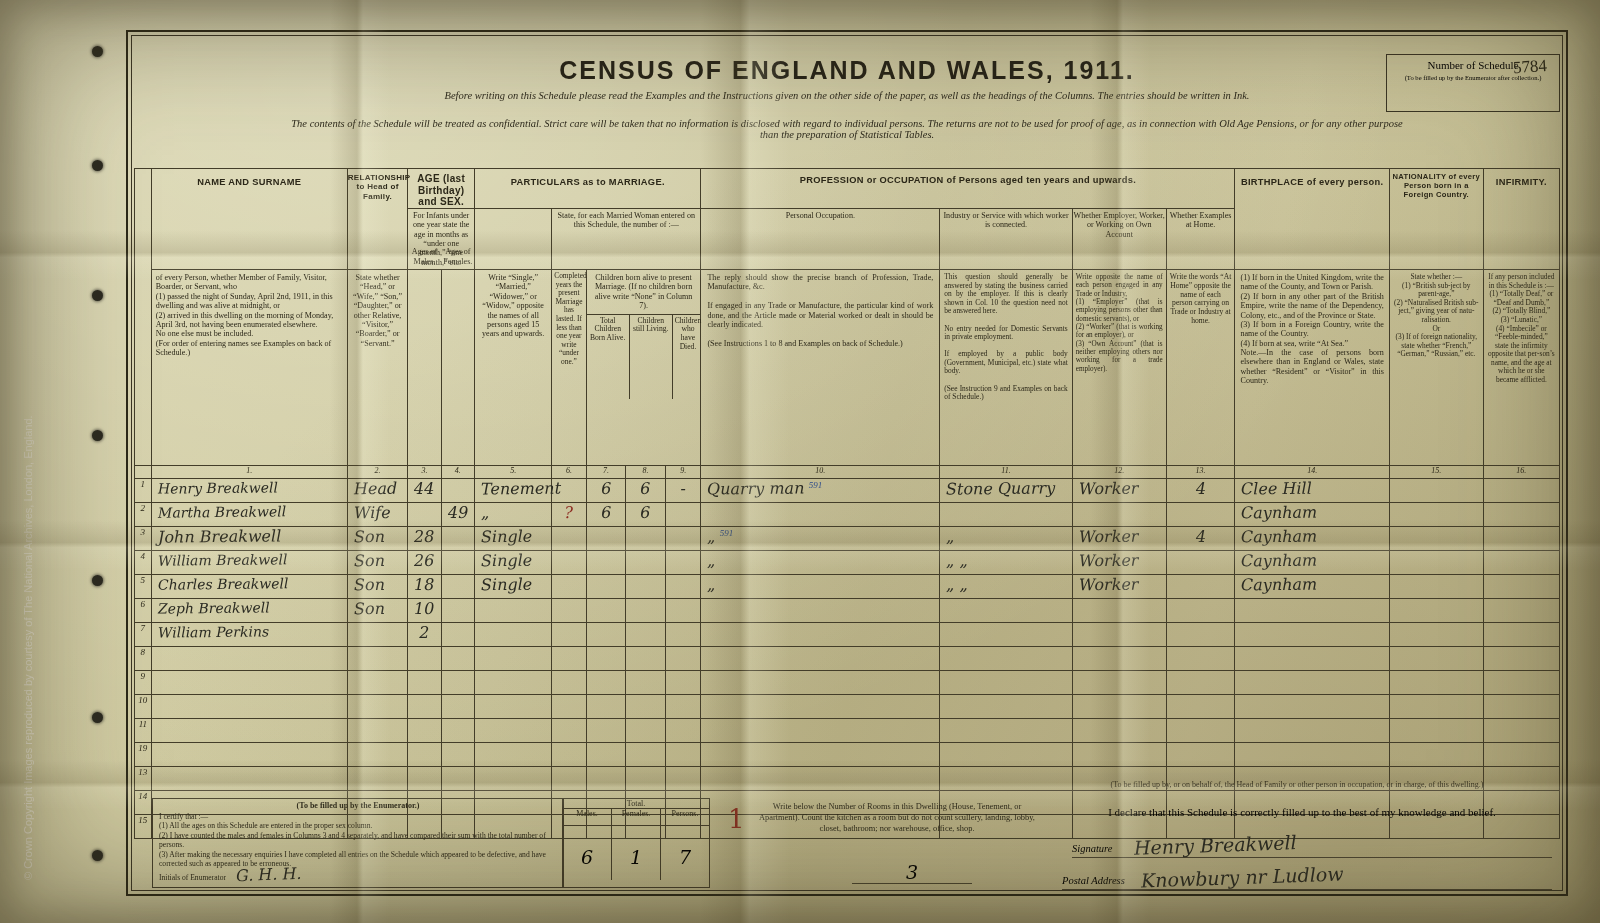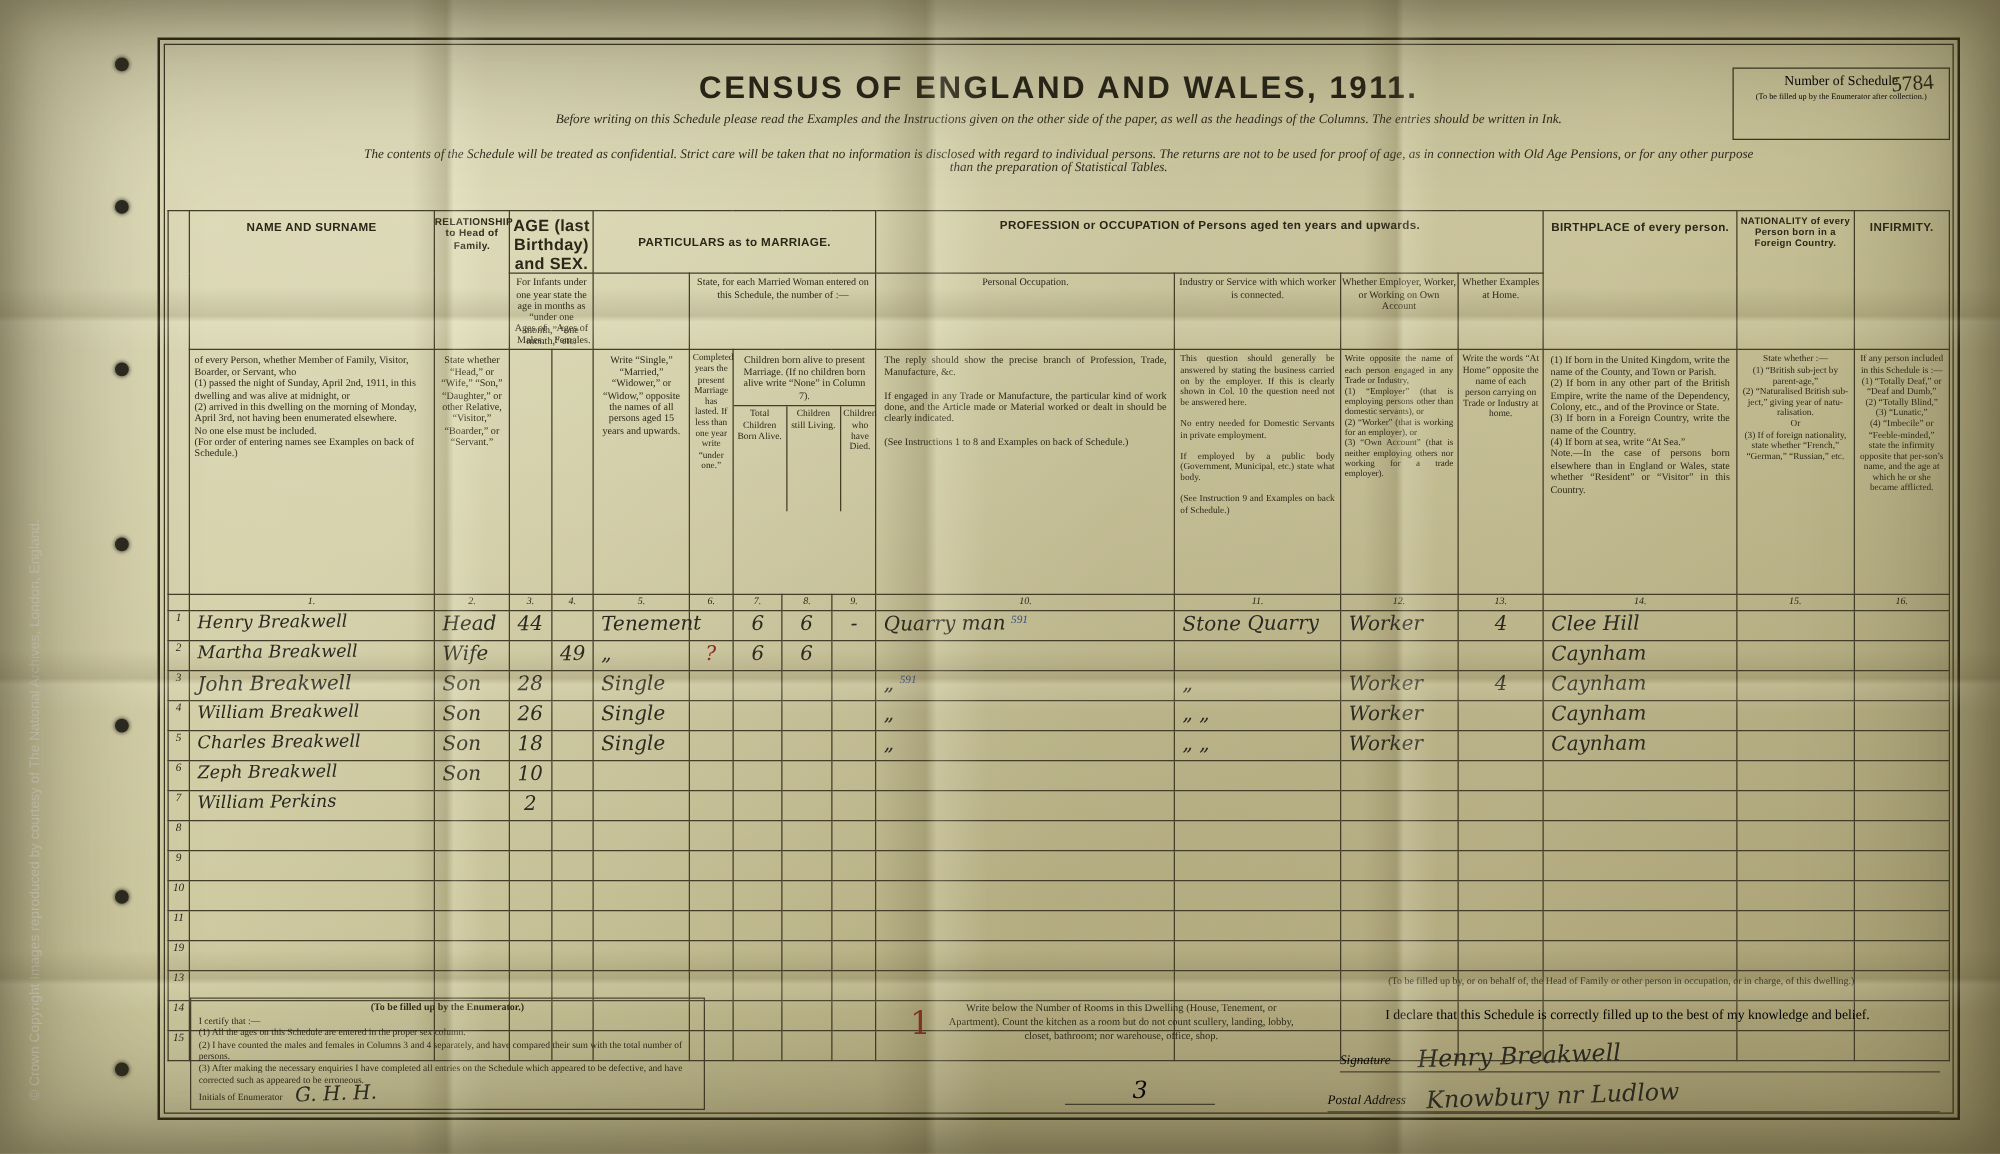--- a/index.html
+++ b/index.html
@@ -126,24 +126,24 @@
       <tbody>
           <tr>
         <td rowspan="3" class="colhead"></td>
         <td rowspan="2" class="colhead">
           <div class="hbig" style="margin-top:8px">NAME AND SURNAME</div>
         </td>
         <td rowspan="2" class="colhead">
           <div class="hbig" style="margin-top:4px;font-size:8px">RELATIONSHIP to Head of Family.</div>
         </td>
         <td colspan="2" class="colhead">
-          <div class="hbig" style="margin-top:4px;font-size:13px">AGE (last Birthday) and SEX.</div>
+          <div class="hbig" style="margin-top:4px;font-size:10px">AGE (last Birthday) and SEX.</div>
         </td>
         <td colspan="5" class="colhead">
-          <div class="hbig" style="margin-top:20px">PARTICULARS as to MARRIAGE.</div>
+          <div class="hbig" style="margin-top:8px">PARTICULARS as to MARRIAGE.</div>
         </td>
         <td colspan="4" class="colhead">
           <div class="hbig" style="margin-top:6px">PROFESSION or OCCUPATION of Persons aged ten years and upwards.</div>
         </td>
         <td rowspan="2" class="colhead">
           <div class="hbig" style="margin-top:8px">BIRTHPLACE of every person.</div>
         </td>
         <td rowspan="2" class="colhead">
           <div class="hbig" style="margin-top:4px;font-size:7.6px">NATIONALITY of every Person born in a Foreign Country.</div>
         </td>
@@ -572,20 +572,39 @@
 
       <div class="fbox" style="left:18px;top:6px;width:410px;height:88px;">
         <div class="tinyc" style="margin-top:2px;font-weight:700">(To be filled up by the Enumerator.)</div>
         <div class="tiny" style="padding:2px 6px">I certify that :—<br>(1) All the ages on this Schedule are entered in the proper sex column.<br>(2) I have counted the males and females in Columns 3 and 4 separately, and have compared their sum with the total number of persons.<br>(3) After making the necessary enquiries I have completed all entries on the Schedule which appeared to be defective, and have corrected such as appeared to be erroneous.</div>
         <div class="tiny" style="position:absolute;left:6px;bottom:2px">
           <span>Initials of Enumerator</span>
           <span class="sig" style="font-size:16px;margin-left:8px">G. H. H.</span>
         </div>
       </div>
 
+      <div class="fbox" style="left:428px;top:6px;width:146px;height:88px;">
+        <div class="tinyc" style="border-bottom:1px solid #433d29">Total.</div>
+        <div style="display:flex;height:16px;border-bottom:1px solid #433d29">
+          <div class="tinyc" style="flex:1;border-right:1px solid #433d29">Males.</div>
+          <div class="tinyc" style="flex:1;border-right:1px solid #433d29">Females.</div>
+          <div class="tinyc" style="flex:1">Persons.</div>
+        </div>
+        <div style="display:flex;height:54px">
+          <div style="flex:1;border-right:1px solid #433d29;text-align:center;padding-top:20px">
+            <span class="bigno">6</span>
+          </div>
+          <div style="flex:1;border-right:1px solid #433d29;text-align:center;padding-top:20px">
+            <span class="bigno">1</span>
+          </div>
+          <div style="flex:1;text-align:center;padding-top:20px">
+            <span class="bigno">7</span>
+          </div>
+        </div>
+      </div>
 
       <div style="position:absolute;left:594px;top:12px;color:#8c2b20;font-size:26px;font-family:'DejaVu Serif',serif">1</div>
 
       <div class="fbox" style="left:618px;top:6px;width:290px;height:88px;border:none;">
         <div class="tiny" style="padding:4px 6px;text-align:center;line-height:1.3;font-size:8.4px">Write below the Number of Rooms in this Dwelling (House, Tenement, or Apartment). Count the kitchen as a room but do not count scullery, landing, lobby, closet, bathroom; nor warehouse, office, shop.</div>
         <div style="position:absolute;left:100px;bottom:2px;width:120px;border-bottom:1px solid #4a4430;text-align:center">
           <span class="bigno">3</span>
         </div>
       </div>
 

